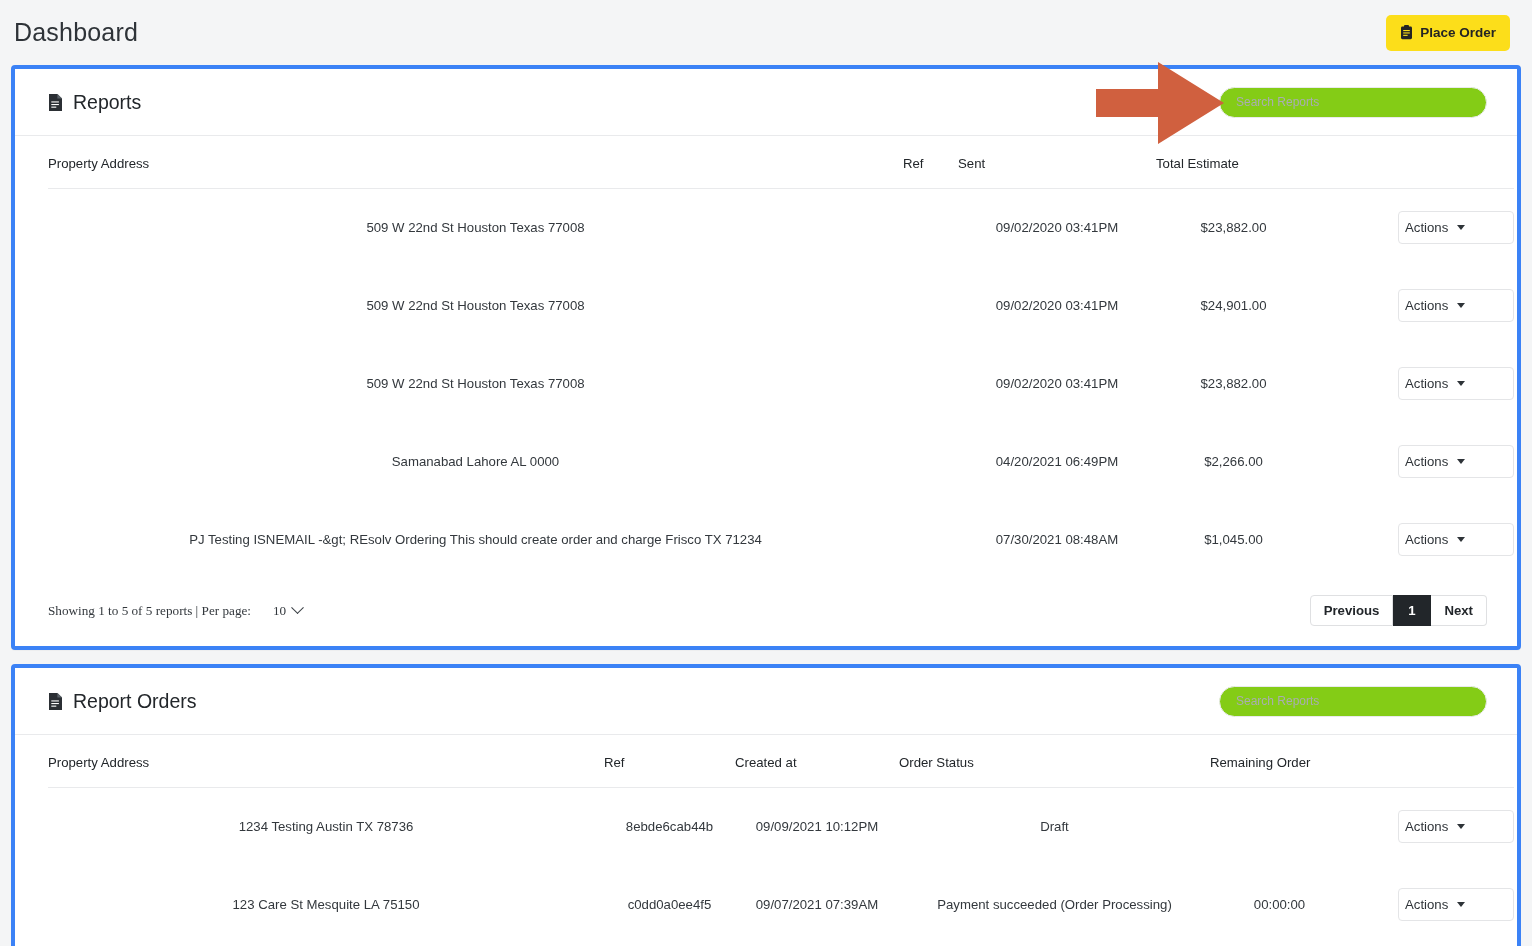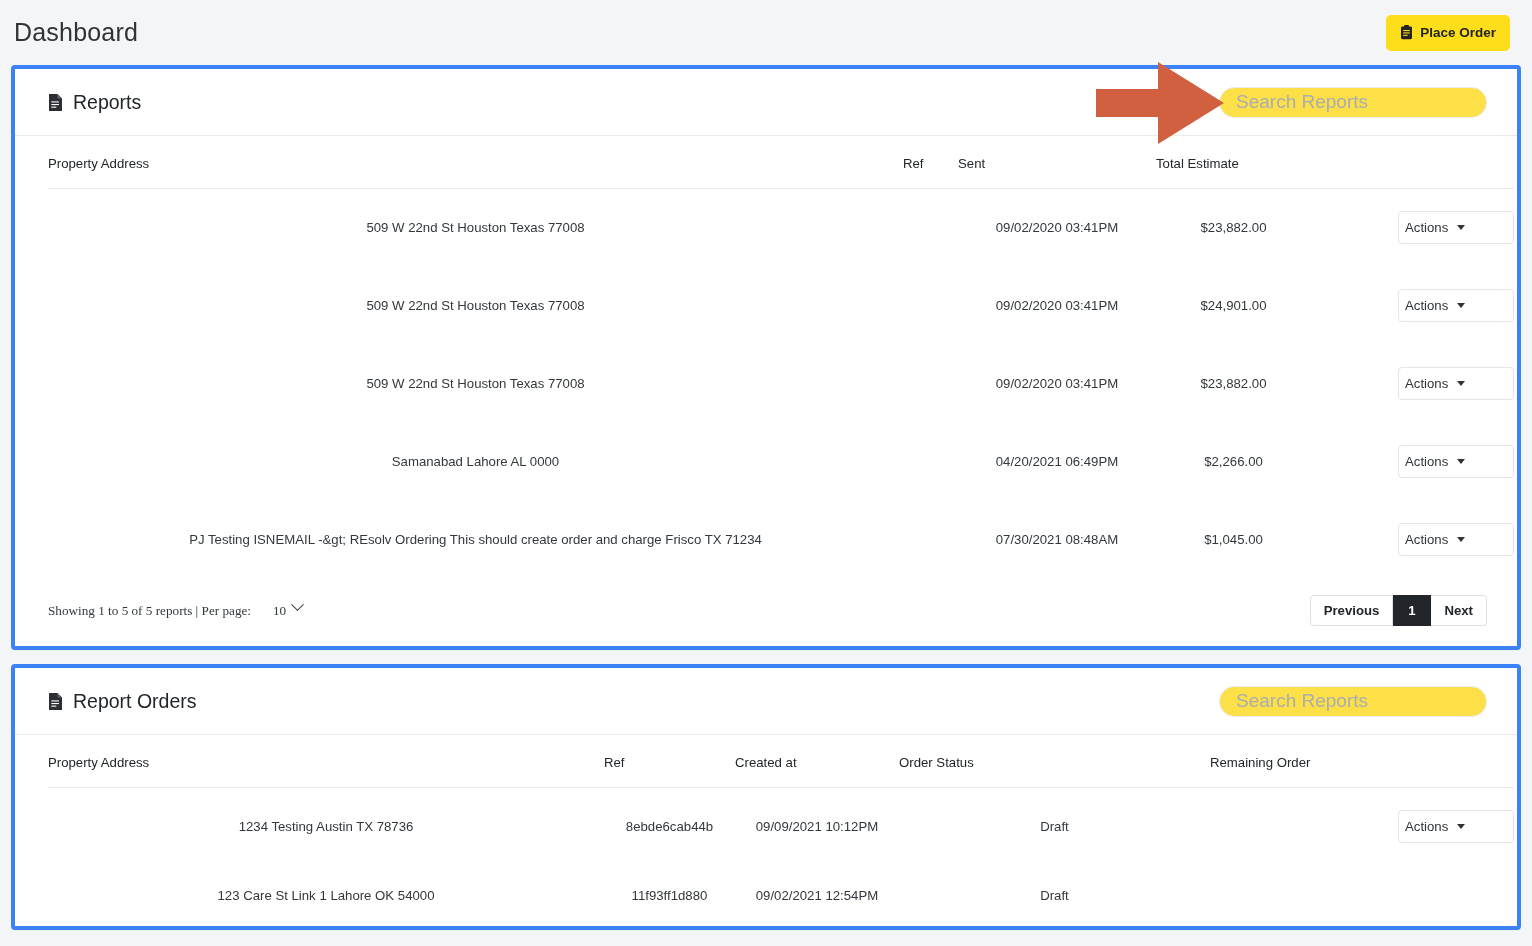--- a/index.html
+++ b/index.html
@@ -50,23 +50,23 @@
     border-bottom: 1px solid #e9eaec;
   }
   .card-title {
     display: flex; align-items: center; gap: 10px;
     font-size: 19.5px; font-weight: 400; color: #22262a;
   }
   .doc-ico { width: 15px; height: 19px; display: block; }
   .search-box {
     width: 268px; height: 31px;
     border: 1px solid #e9eaec; border-radius: 16px;
-    background: #fde047;
+    background: #84cc16;
     padding: 0 16px;
-    font-size: 19px; color: #3c4146;
+    font-size: 12px; color: #3c4146;
     font-family: "Liberation Sans", sans-serif;
     outline: none;
   }
   .search-box::placeholder { color: #a9adb2; }
 
   
   table { width: 100%; border-collapse: collapse; table-layout: fixed; }
   .tbl-wrap { padding: 0 33px; }
   th {
     text-align: left;
@@ -103,21 +103,21 @@
   
   .tbl-foot {
     display: flex; align-items: center; justify-content: space-between;
     padding: 16px 30px 20px 33px;
   }
   .showing {
     font-size: 13.2px; color: #33383d;
     display: flex; align-items: center; gap: 22px; font-family: Liberation Serif, serif;
   }
   .perpage-select {
-    display: inline-flex; align-items: flex-start; gap: 7px;
+    display: inline-flex; align-items: center; gap: 7px;
     cursor: pointer;
   }
   .chev {
     width: 9px; height: 9px;
     border-right: 1.8px solid #3b4046;
     border-bottom: 1.8px solid #3b4046;
     transform: rotate(45deg) translate(-2px,-2px);
   }
   .pager { display: flex; }
   .pg {
@@ -326,20 +326,33 @@
             <td>Draft</td>
             <td></td>
             <td class="actions-cell">
               <button class="actions-btn">
                 <span>Actions</span>
                 <span class="caret"></span>
               </button>
             </td>
           </tr>
           <tr>
+            <td>123 Care St Mesquite LA 75150</td>
+            <td>c0dd0a0ee4f5</td>
+            <td>09/07/2021 07:39AM</td>
+            <td>Payment succeeded (Order Processing)</td>
+            <td>00:00:00</td>
+            <td class="actions-cell">
+              <button class="actions-btn">
+                <span>Actions</span>
+                <span class="caret"></span>
+              </button>
+            </td>
+          </tr>
+          <tr>
             <td>123 Care St Link 1 Lahore OK 54000</td>
             <td>11f93ff1d880</td>
             <td>09/02/2021 12:54PM</td>
             <td>Draft</td>
             <td></td>
             <td class="actions-cell">
               
             </td>
           </tr>
 

